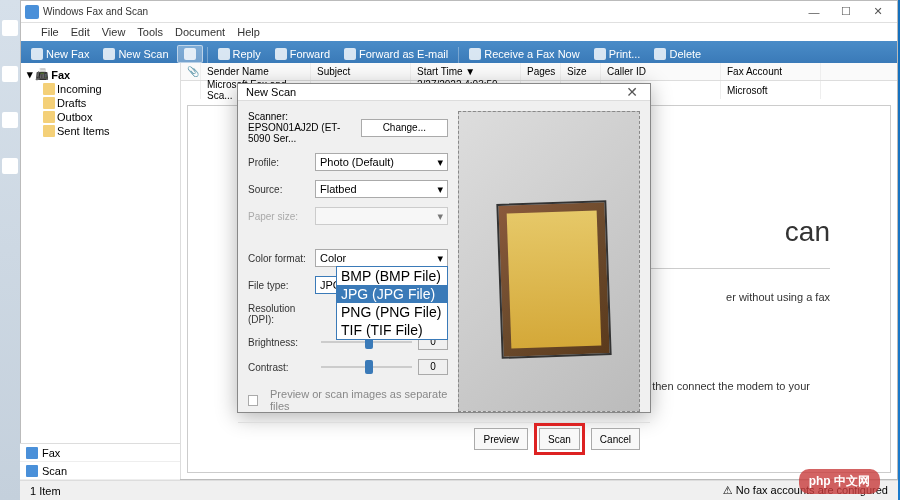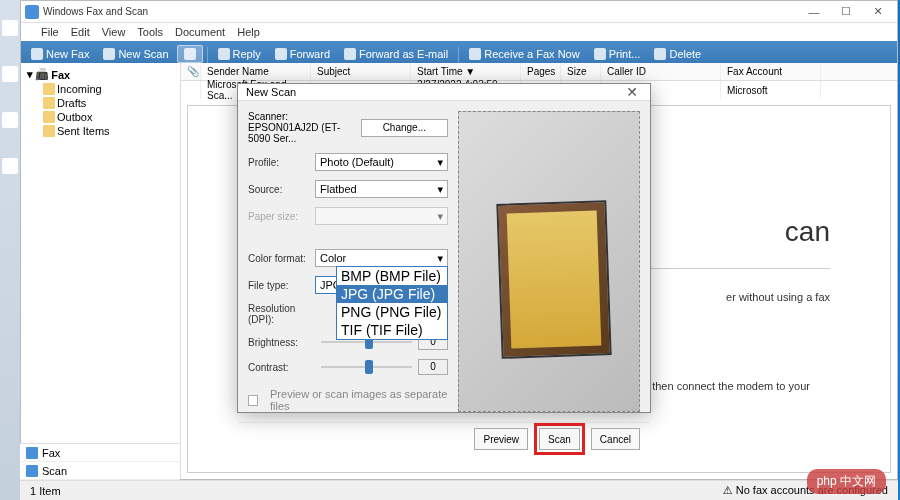--- a/index.html
+++ b/index.html
@@ -63,21 +63,21 @@
 .num-box{width:30px;height:16px;border:1px solid #aaa;text-align:center;font-size:10px;line-height:14px}
 .checkbox-row{display:flex;align-items:center;gap:12px;font-size:10px;color:#888;margin-top:4px}
 .cb{width:11px;height:11px;border:1px solid #aaa;background:#fff}
 .dlg-preview{flex:1;border:1px dashed #888;background:linear-gradient(135deg,#ddd 0%,#bbb 100%);position:relative;overflow:hidden}
 .scan-img{position:absolute;left:40px;top:90px;width:110px;height:155px;background:linear-gradient(135deg,#8b5a3c 0%,#6b4a2c 50%,#5b3a1c 100%);border:2px solid #333;transform:rotate(-2deg)}
 .scan-img::before{content:"";position:absolute;inset:8px;background:linear-gradient(180deg,#e6c868 0%,#d4a838 100%)}
 .dlg-buttons{height:34px;display:flex;align-items:center;justify-content:flex-end;padding:0 10px;gap:6px;border-top:1px solid #ddd}
 .btn{height:22px;padding:0 8px;border:1px solid #aaa;background:#f8f8f8;font-size:10px;display:flex;align-items:center}
 .scan-highlight{border:3px solid #d22;padding:2px}
 
-.watermark{position:absolute;right:14px;bottom:6px;background:rgba(200,60,60,.8);color:#fff;padding:4px 10px;border-radius:10px;font-size:12px;font-weight:400}
+.watermark{position:absolute;right:20px;bottom:6px;background:rgba(200,60,60,.8);color:#fff;padding:4px 10px;border-radius:10px;font-size:12px;font-weight:700}
 </style>
 </head>
 <body>
 
 <div class="desktop"></div>
 <div class="taskbar-stub">
   <div class="desktop-icons">
     <div class="desktop-icon"></div>
     <div class="desktop-icon"></div>
     <div class="desktop-icon"></div>

